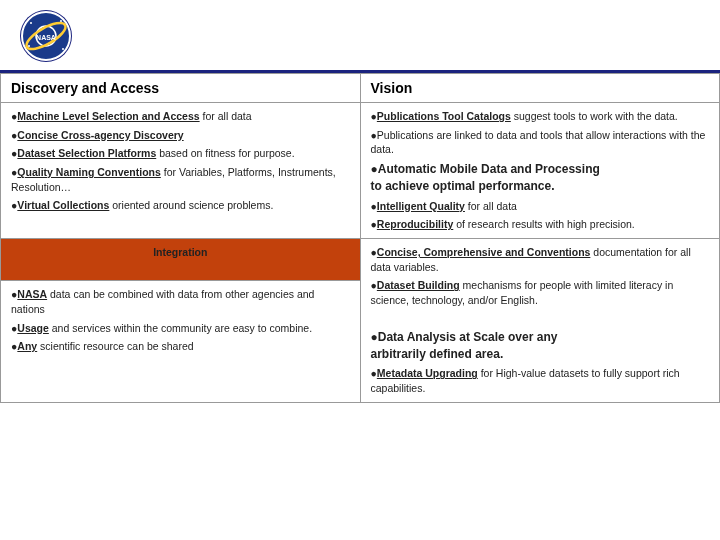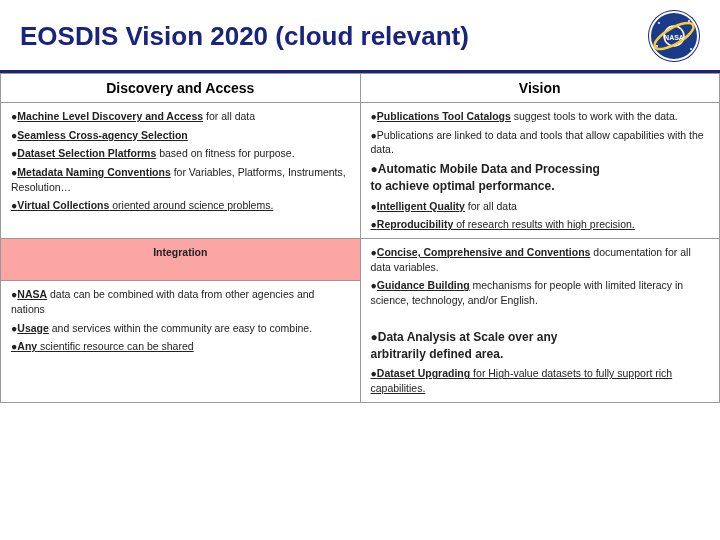--- a/index.html
+++ b/index.html
@@ -45,37 +45,37 @@
     .main-table {
       width: 100%;
       border-collapse: collapse;
       font-size: 11px;
     }
 
     .main-table th {
       background: #fff;
       border: 1px solid #999;
       padding: 6px 10px;
-      text-align: center;
+      text-align: left;
       font-size: 14px;
       font-weight: bold;
       color: #000;
     }
 
     .main-table td {
       border: 1px solid #999;
       padding: 6px 10px;
       vertical-align: top;
       color: #222;
       font-size: 10.5px;
       line-height: 1.4;
     }
 
     .section-header {
-      background: #fca5a5;
+      background: #c2410c;
       text-align: center;
       font-size: 13px;
       font-weight: bold;
       padding: 5px;
       border: 1px solid #999;
     }
 
     .bold-term {
       font-weight: bold;
       text-decoration: underline;
@@ -85,28 +85,26 @@
       font-size: 12px;
       font-weight: bold;
     }
 
     .bullet-item {
       margin-bottom: 4px;
     }
 
     .bullet-item:last-child {
       margin-bottom: 0;
-      text-decoration: underline;
     }
   </style>
 </head>
 <body>
 
 <div class="header">
-  <span class="header-title">EOSDIS Vision 2020 (cloud relevant)</span>
   <div class="nasa-logo">
 
     <svg viewBox="0 0 50 50" xmlns="http://www.w3.org/2000/svg">
       <circle cx="25" cy="25" r="24" fill="#1a3a8a"></circle>
       <ellipse cx="25" cy="25" rx="24" ry="24" fill="none" stroke="#fff" stroke-width="2"></ellipse>
 
       <ellipse cx="25" cy="25" rx="10" ry="10" fill="#1a3a8a" stroke="#fff" stroke-width="1.5"></ellipse>
 
       <ellipse cx="25" cy="25" rx="22" ry="8" fill="none" stroke="#fc3" stroke-width="2.5" transform="rotate(-30 25 25)"></ellipse>
 
@@ -124,41 +122,41 @@
   <thead>
     <tr>
       <th style="width:50%">Discovery and Access</th>
       <th style="width:50%">Vision</th>
     </tr>
   </thead>
   <tbody>
     <tr>
       <td>
         <div class="bullet-item">
-          ●<span class="bold-term">Machine Level Discovery and Access</span> for all data
-        </div>
-        <div class="bullet-item">
-          ●<span class="bold-term">Seamless Cross-agency Selection</span>
+          ●<span class="bold-term">Machine Level Selection and Access</span> for all data
+        </div>
+        <div class="bullet-item">
+          ●<span class="bold-term">Concise Cross-agency Discovery</span>
         </div>
         <div class="bullet-item">
           ●<span class="bold-term">Dataset Selection Platforms</span> based on fitness for purpose.
         </div>
         <div class="bullet-item">
-          ●<span class="bold-term">Metadata Naming Conventions</span> for Variables, Platforms, Instruments, Resolution…
+          ●<span class="bold-term">Quality Naming Conventions</span> for Variables, Platforms, Instruments, Resolution…
         </div>
         <div class="bullet-item">
           ●<span class="bold-term">Virtual Collections</span> oriented around science problems.
         </div>
       </td>
       <td>
         <div class="bullet-item">
           ●<span class="bold-term">Publications Tool Catalogs</span> suggest tools to work with the data.
         </div>
         <div class="bullet-item">
-          ●Publications are linked to data and tools that allow capabilities with the data.
+          ●Publications are linked to data and tools that allow interactions with the data.
         </div>
         <div class="bullet-item" style="margin-top:4px;">
           <span class="big-bold">●Automatic Mobile Data and Processing<br>to achieve optimal performance.</span>
         </div>
         <div class="bullet-item">
           ●<span class="bold-term">Intelligent Quality</span> for all data
         </div>
         <div class="bullet-item">
           ●<span class="bold-term">Reproducibility</span>  of research results with high precision.
         </div>
@@ -166,27 +164,27 @@
     </tr>
     <tr>
       <td colspan="1" class="section-header">
         <span>Integration</span>
       </td>
       <td rowspan="2" style="vertical-align:top;">
         <div class="bullet-item">
           ●<span class="bold-term">Concise, Comprehensive and Conventions</span> documentation for all data variables.
         </div>
         <div class="bullet-item">
-          ●<span class="bold-term">Guidance Building</span> mechanisms for people with limited literacy in science, technology, and/or English.
+          ●<span class="bold-term">Dataset Building</span> mechanisms for people with limited literacy in science, technology, and/or English.
         </div>
         <div class="bullet-item" style="margin-top:21px;">
           <span class="big-bold">●Data Analysis at Scale over any<br>arbitrarily defined area.</span>
         </div>
         <div class="bullet-item">
-          ●<span class="bold-term">Dataset Upgrading</span> for High-value datasets to fully support rich capabilities.
+          ●<span class="bold-term">Metadata Upgrading</span> for High-value datasets to fully support rich capabilities.
         </div>
       </td>
     </tr>
     <tr>
       <td>
         <div class="bullet-item">
           ●<span class="bold-term">NASA</span> data can be combined with data from other agencies and nations
         </div>
         <div class="bullet-item">
           ●<span class="bold-term">Usage</span> and services within the community are easy to combine.

